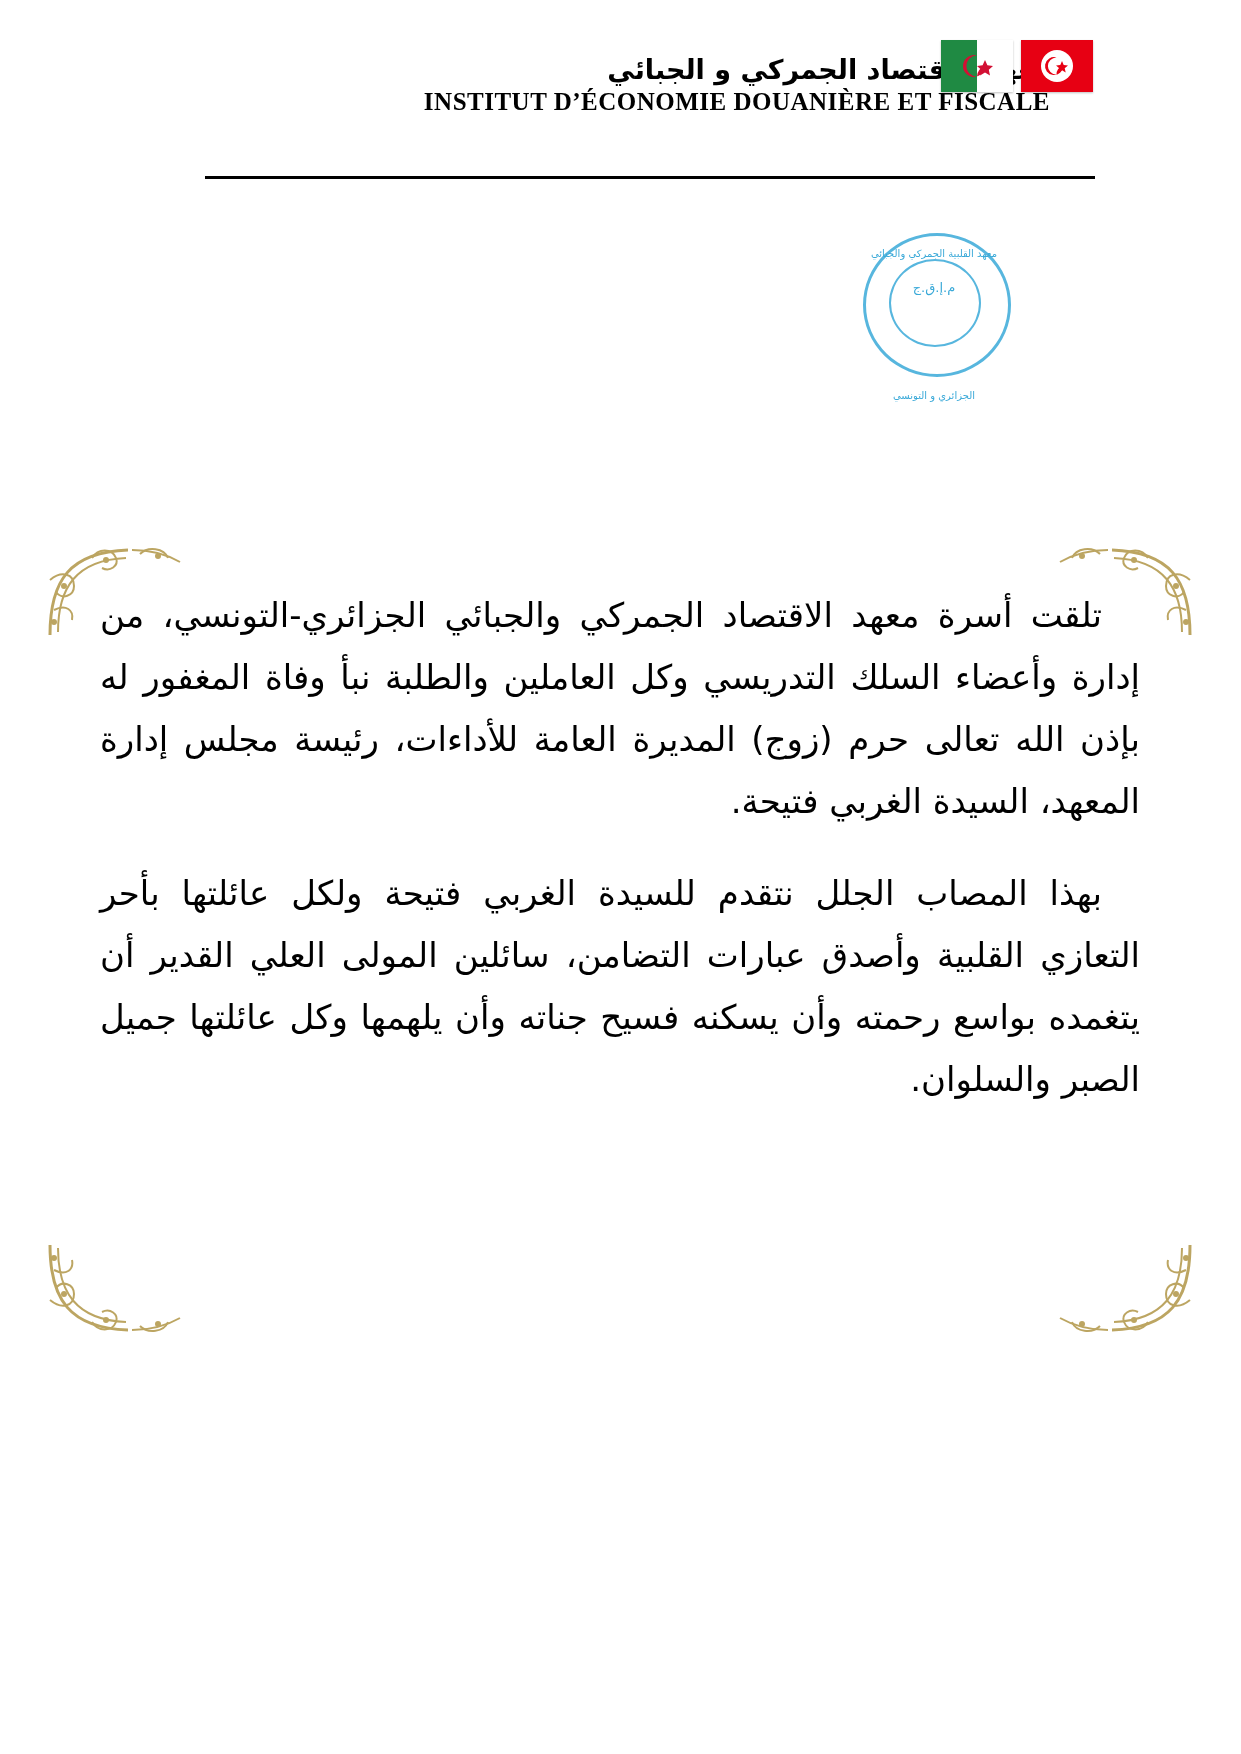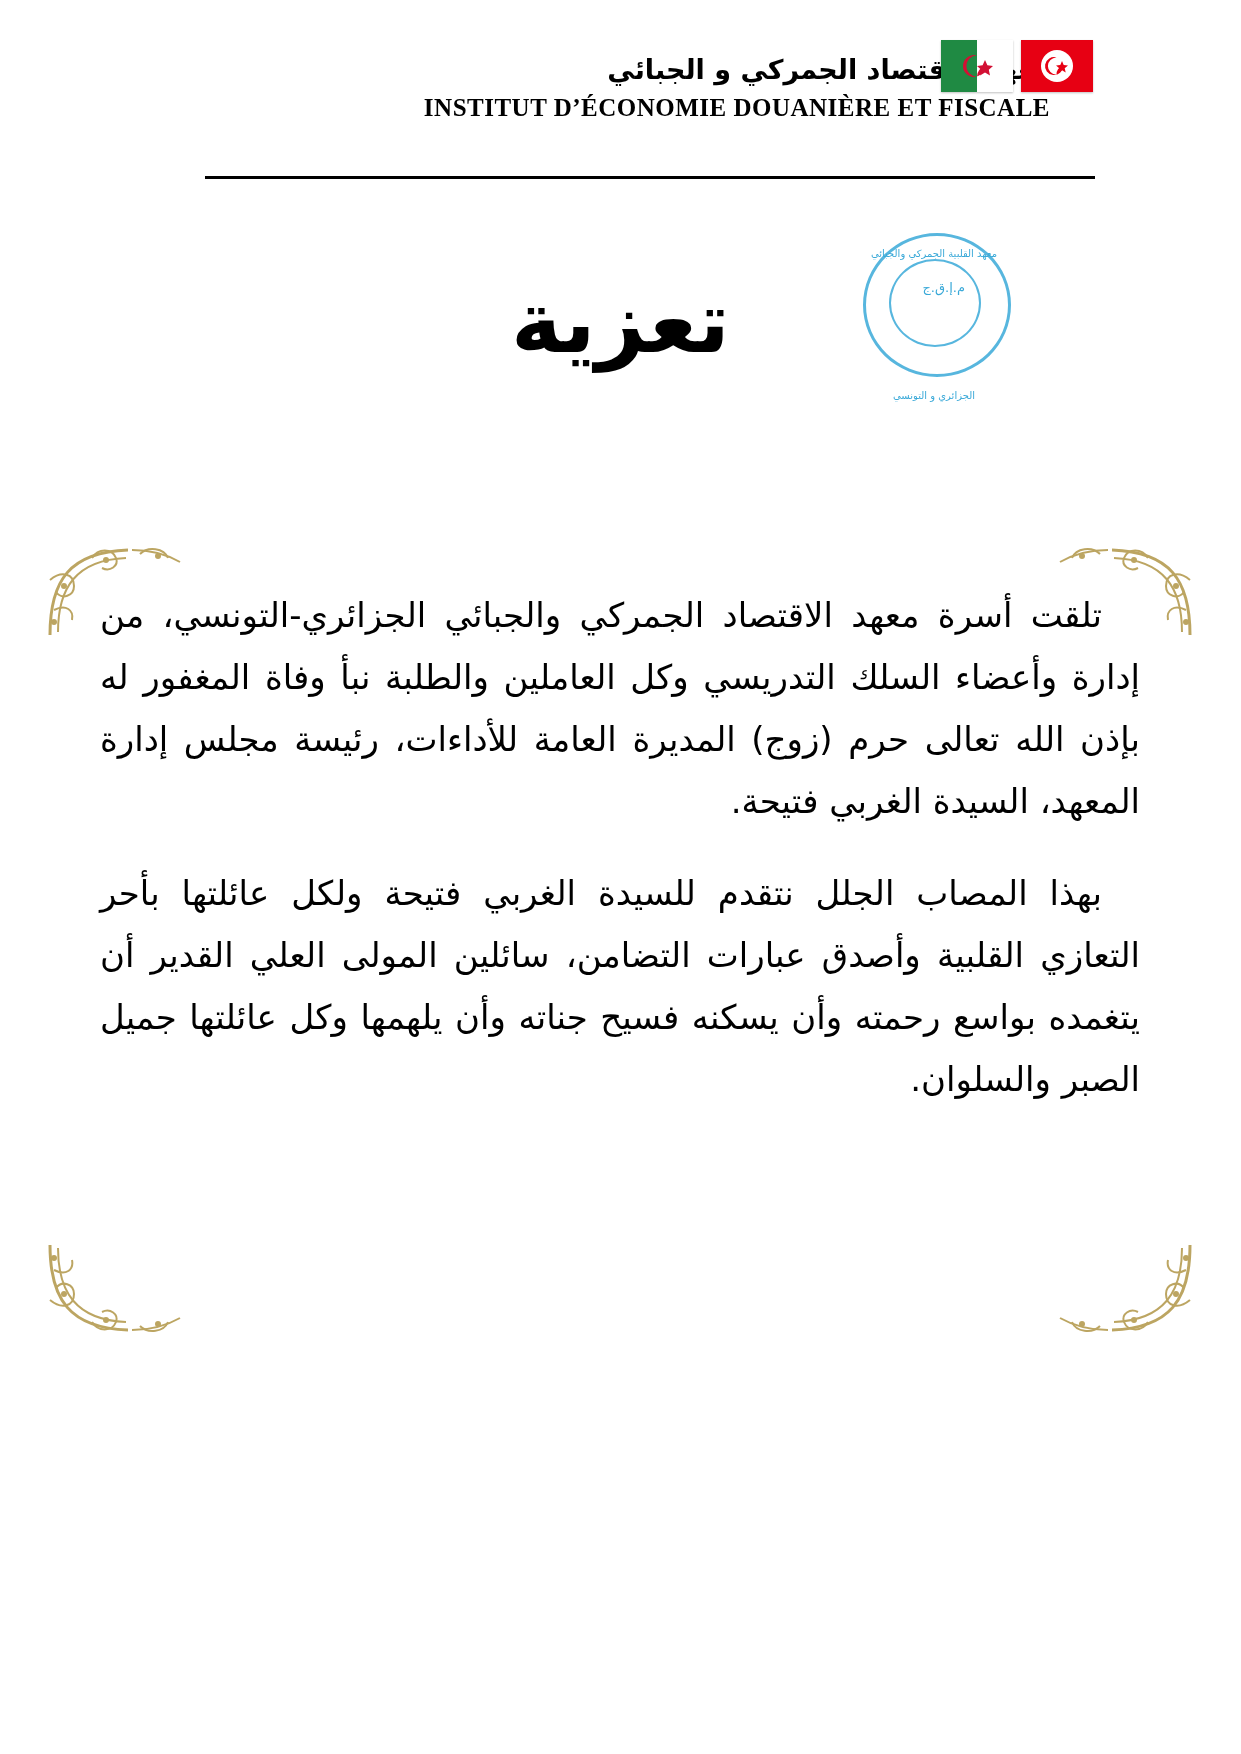--- a/index.html
+++ b/index.html
@@ -60,21 +60,20 @@
     direction: rtl;
     line-height: 36px;
   }
   .title-fr {
     font-family: "Liberation Serif", serif;
     font-size: 25px;
     font-weight: bold;
     color: #000;
     direction: ltr;
     letter-spacing: 0.5px;
-    margin-top: 6px;
   }
   .header-rule {
     position: absolute;
     left: 205px;
     top: 154px;
     width: 890px;
     height: 3px;
     background: #000;
   }
 
@@ -119,21 +118,21 @@
     left: 34px; top: 31px;
     width: 88px; height: 84px;
     border: 2px solid #3aa9d8;
     border-radius: 50%;
     opacity: 0.85;
   }
   .stamp-core {
     position: absolute;
     left: 48px; top: 52px;
     width: 62px;
-    text-align: right;
+    text-align: center;
     font-size: 13px;
     color: #3aa9d8;
     font-family: "DejaVu Sans", sans-serif;
   }
   .stamp-arc {
     position: absolute;
     width: 142px;
     left: 8px;
     text-align: center;
     font-size: 10px;
@@ -240,21 +239,20 @@
   </div>
 
   <div class="stamp">
     <div class="stamp-outer"></div>
     <div class="stamp-inner"></div>
     <div class="stamp-arc top">معهد القلبية الجمركي والجبائي</div>
     <div class="stamp-core">م.إ.ق.ج</div>
     <div class="stamp-arc bottom">الجزائري و التونسي</div>
   </div>
 
-  <div class="doc-title">تعزية</div>
 
   <div class="body-block">
 
     <svg class="ornament orn-tl" viewBox="0 0 150 100">
       <g fill="none" stroke="#b9a15a" stroke-width="3">
         <path d="M10 95 C10 40 30 12 88 10"></path>
         <path d="M18 92 C18 48 36 20 86 18" stroke-width="2"></path>
         <path d="M92 10 C112 10 126 14 140 22" stroke-width="2"></path>
         <path d="M10 40 C22 30 34 34 34 46 C34 56 22 60 16 52" stroke-width="2"></path>
         <path d="M52 18 C58 8 72 8 76 18 C79 26 70 32 62 28" stroke-width="2"></path>

